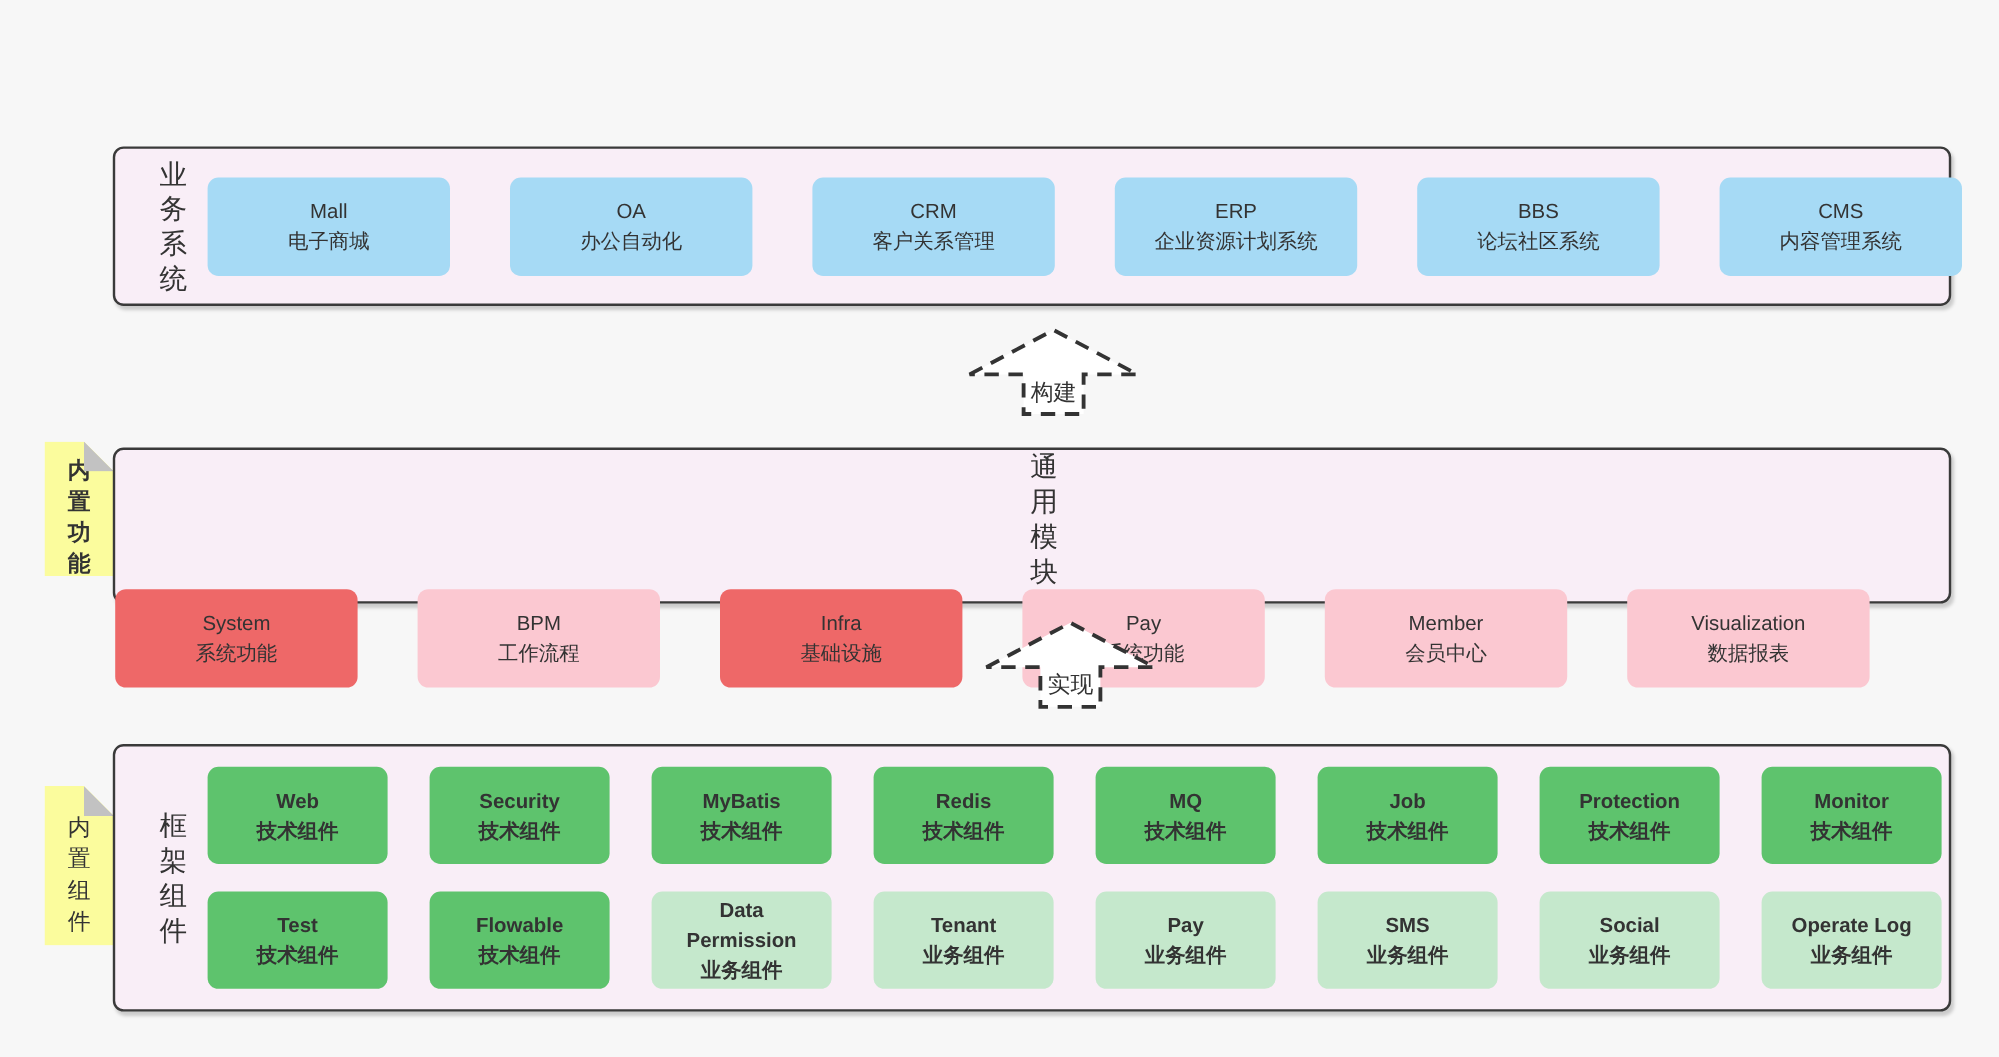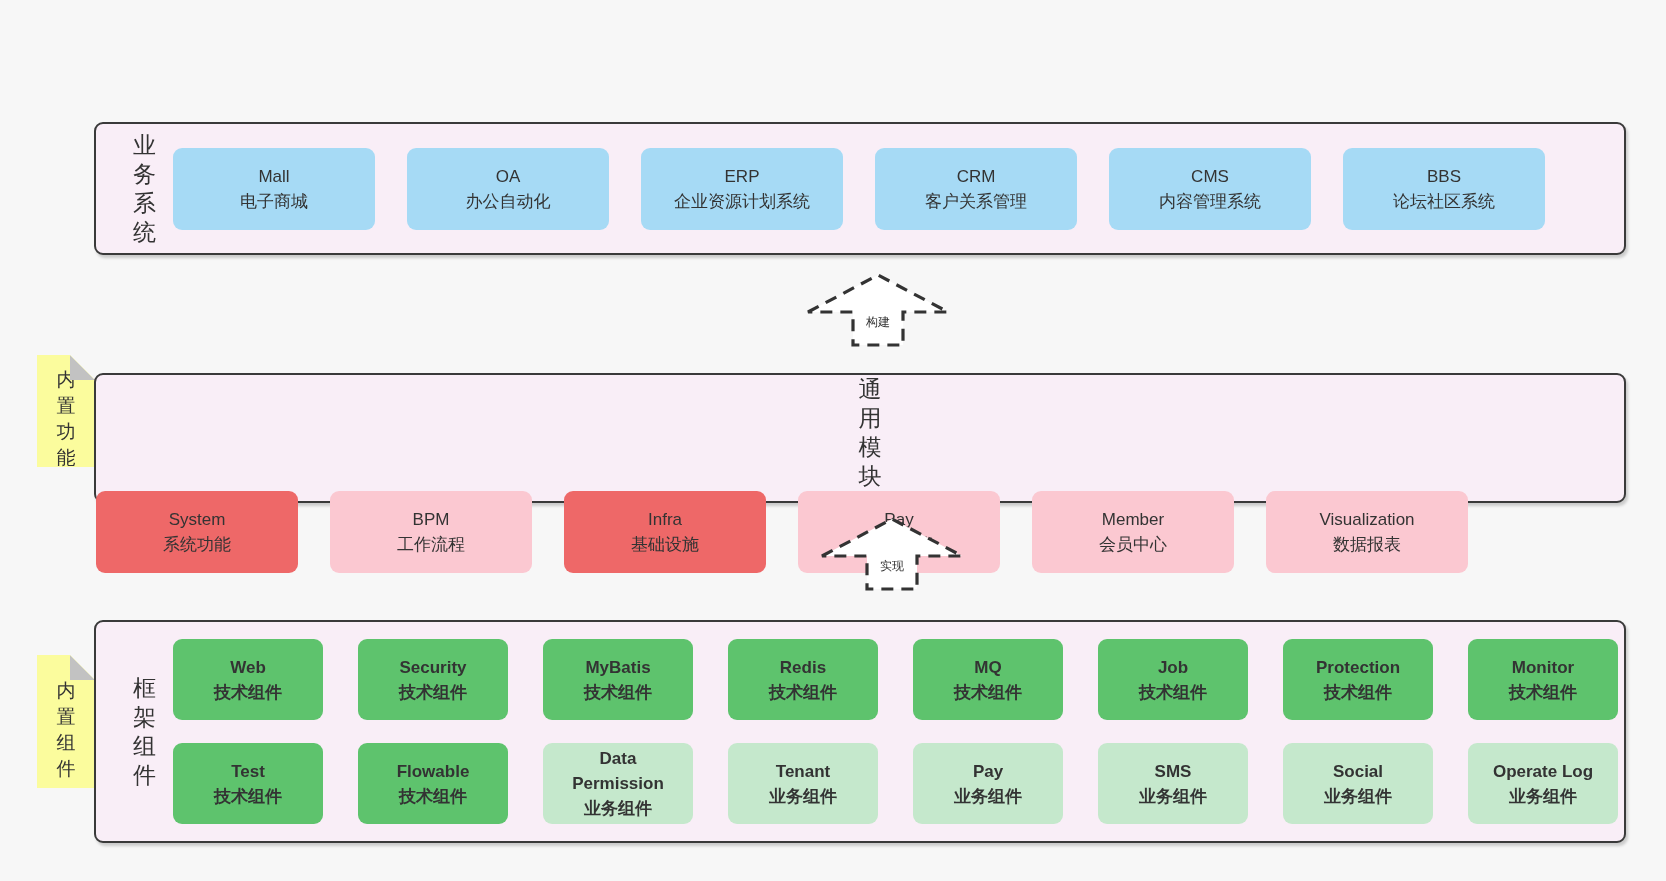--- a/index.html
+++ b/index.html
@@ -49,21 +49,21 @@
     color: var(--text, #333);
   }
 
   .rows {
     flex: 1;
     display: flex;
     flex-direction: column;
     justify-content: center;
     gap: 23px;
   }
-  .row { display: flex; gap: 32px; }
+  .row { display: flex; gap: 50px; }
   #layer-2 .row { gap: 35px; }
 
   
   .box {
     width: 202px;
     height: 82px;
     border-radius: 9px;
     display: flex;
     flex-direction: column;
     align-items: center;
@@ -87,41 +87,41 @@
     position: absolute;
     left: 37px;
     width: 58px;
     background: var(--yellow, #fbfc9d);
     clip-path: polygon(0 0, calc(100% - 25px) 0, 100% 25px, 100% 100%, 0 100%);
     display: flex;
     align-items: center;
     justify-content: center;
     z-index: 0;
   }
-  #tab-1 { top: 355px; height: 112px; }
+  #tab-1 { top: 368px; height: 112px; font-weight: bold; }
   #tab-2 { top: 655px; height: 133px; }
   .tab .fold {
     position: absolute;
     top: 0; right: 0;
     width: 25px; height: 25px;
     background: var(--fold_gray, #c2c2c2);
     clip-path: polygon(0 0, 100% 100%, 0 100%);
   }
   .tab .vtext { width: 22px; font-size: 19px; line-height: 26px; padding-top: 16px; }
 
   
   .arrow { position: absolute; width: 148px; height: 78px; z-index: 2; }
   #arrow-0 { left: 804px; top: 271px; }
   #arrow-1 { left: 818px; top: 515px; }
   .arrow svg { display: block; width: 148px; height: 78px; }
   .arrow-label {
     position: absolute;
     left: 0; right: 0; top: 43px;
     text-align: center;
-    font-size: 12px;
+    font-size: 19px;
     color: var(--text, #333);
   }
 </style>
 </head>
 <body>
 
 <div class="canvas">
 
   <div class="tab" id="tab-1">
     <span class="fold"></span>
@@ -140,34 +140,34 @@
         <div class="row">
           <div class="box c-blue">
     <span class="box-name">Mall</span>
     <span class="box-desc">电子商城</span>
   </div>
           <div class="box c-blue">
     <span class="box-name">OA</span>
     <span class="box-desc">办公自动化</span>
   </div>
           <div class="box c-blue">
+    <span class="box-name">CRM</span>
+    <span class="box-desc">客户关系管理</span>
+  </div>
+          <div class="box c-blue">
     <span class="box-name">ERP</span>
     <span class="box-desc">企业资源计划系统</span>
   </div>
           <div class="box c-blue">
-    <span class="box-name">CRM</span>
-    <span class="box-desc">客户关系管理</span>
+    <span class="box-name">BBS</span>
+    <span class="box-desc">论坛社区系统</span>
   </div>
           <div class="box c-blue">
     <span class="box-name">CMS</span>
     <span class="box-desc">内容管理系统</span>
-  </div>
-          <div class="box c-blue">
-    <span class="box-name">BBS</span>
-    <span class="box-desc">论坛社区系统</span>
   </div>
         </div>
       </div>
   </section>
 
   <div class="arrow" id="arrow-0">
     <svg viewBox="0 0 148 78" xmlns="http://www.w3.org/2000/svg">
       <path d="M4 41 L74 4 L144 41 L99 41 L99 74 L49 74 L49 41 Z" fill="#ffffff" stroke="#333333" stroke-width="3.2" stroke-dasharray="12 8" stroke-linejoin="miter"></path>
     </svg>
     <span class="arrow-label">构建</span>

